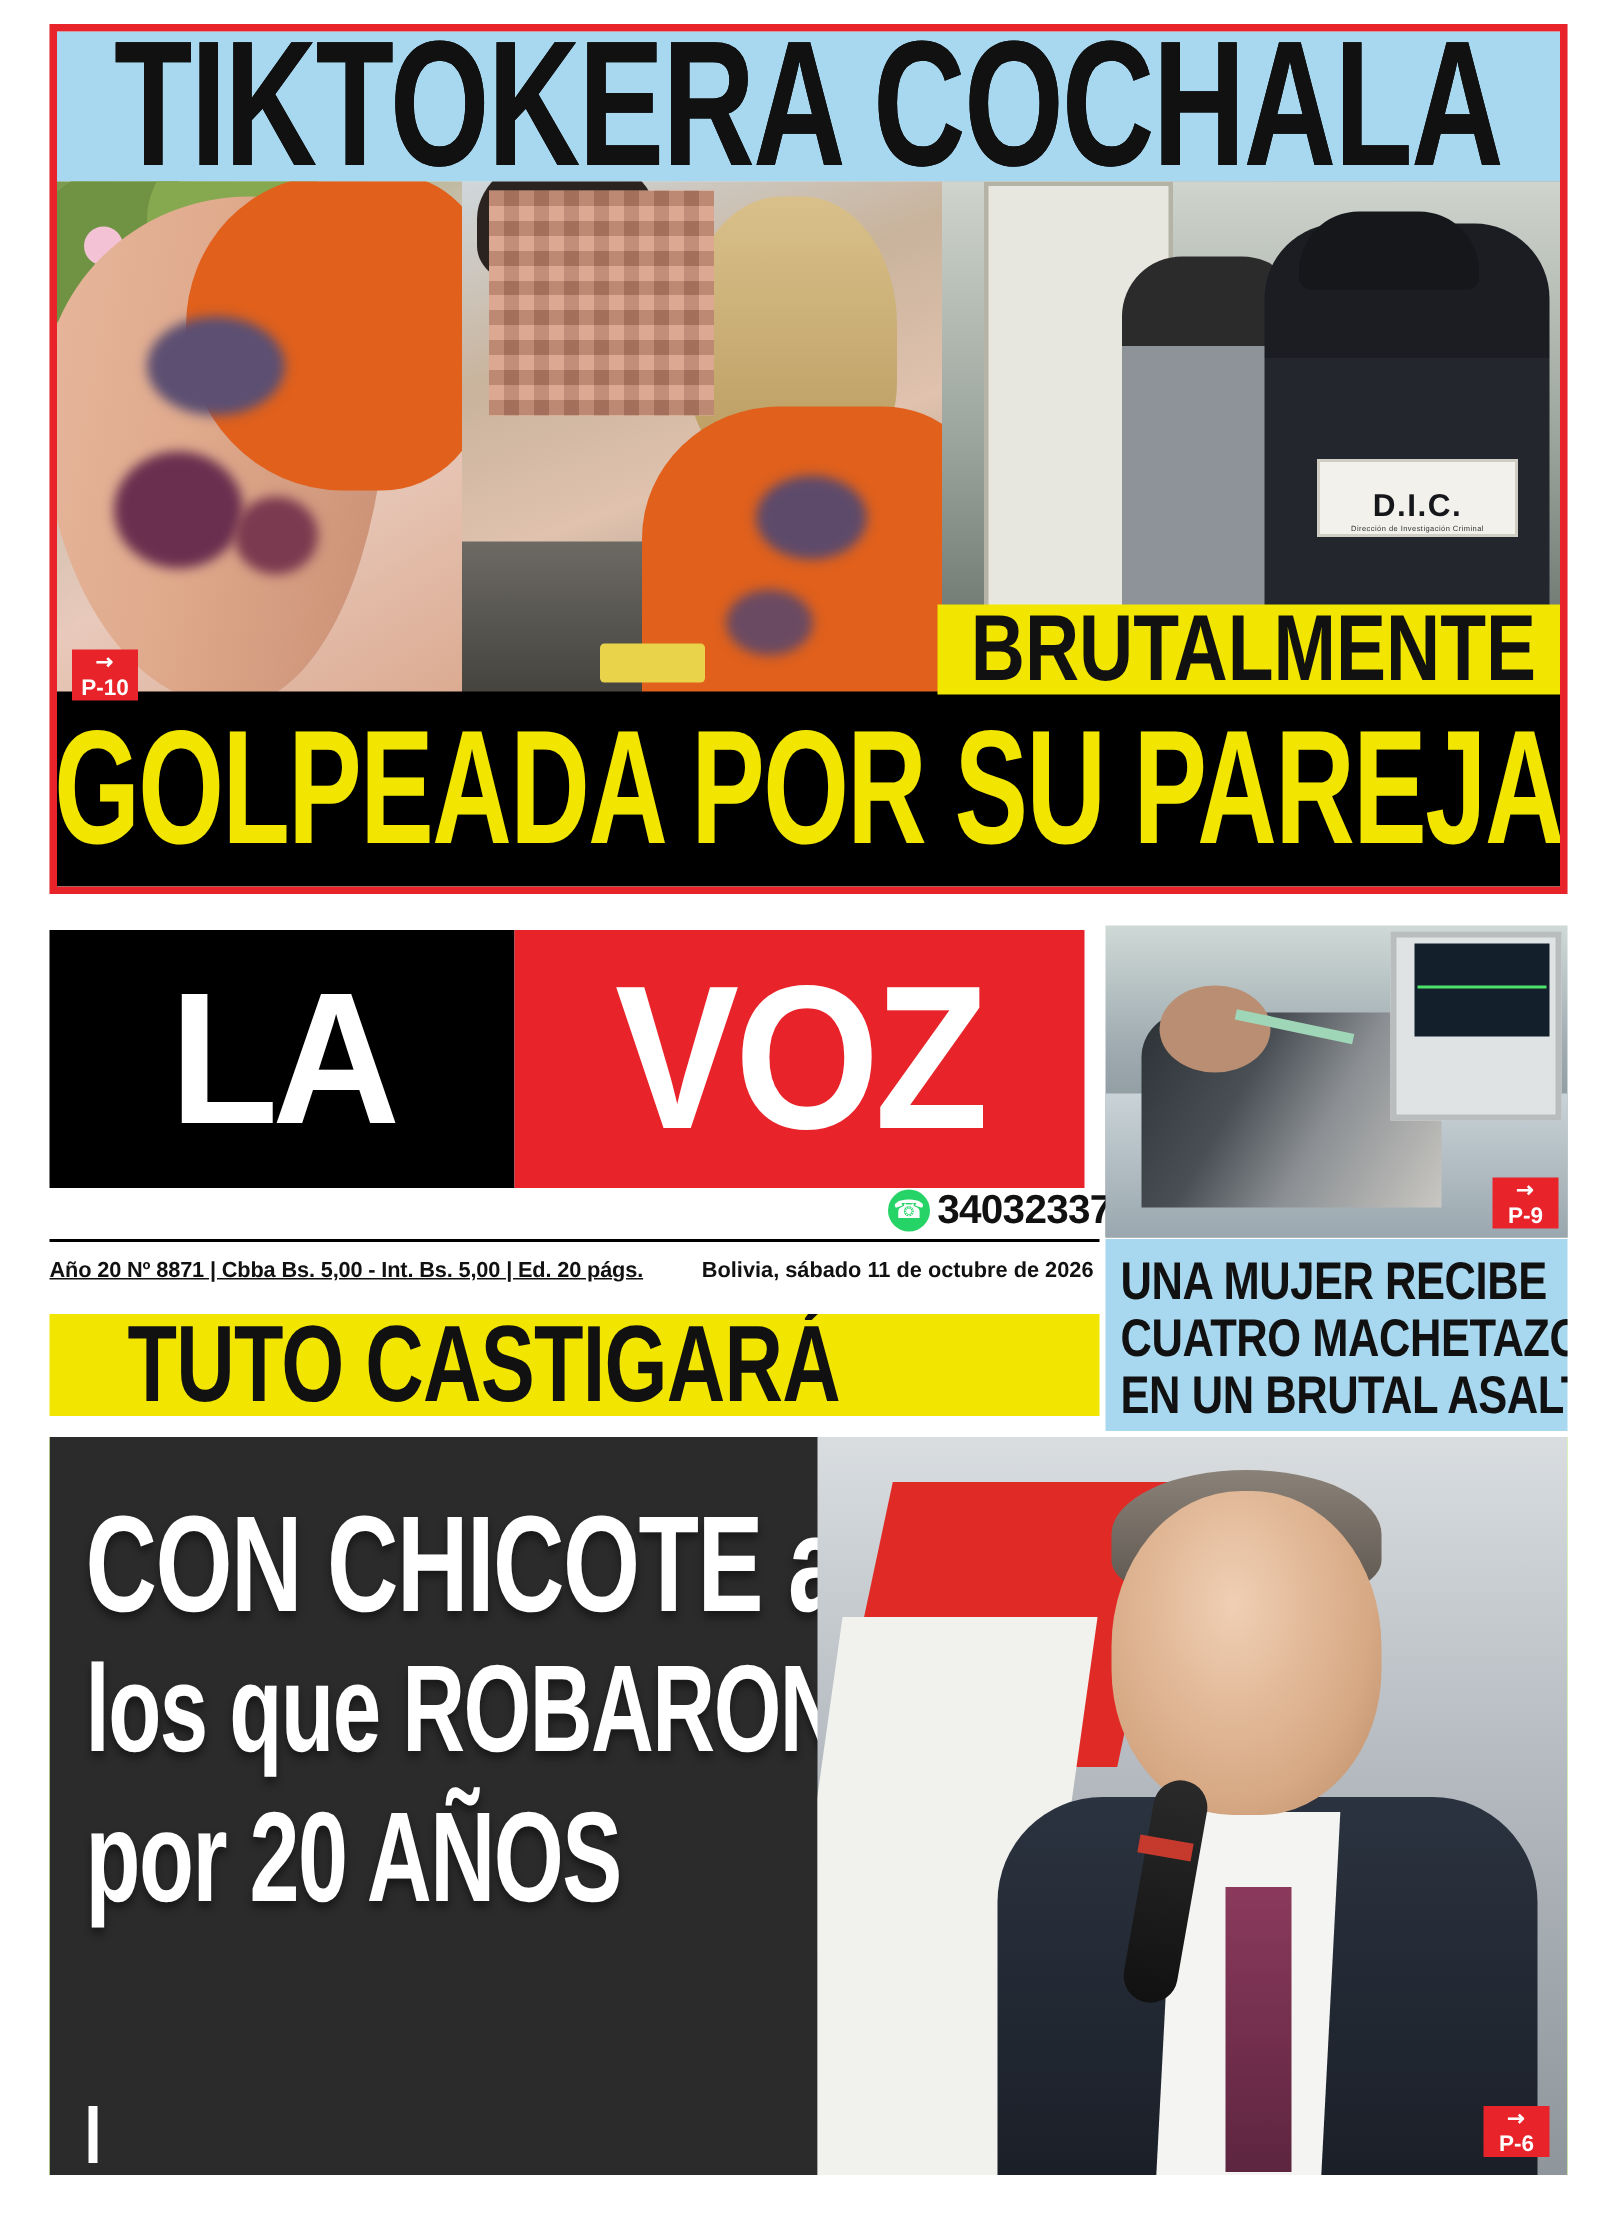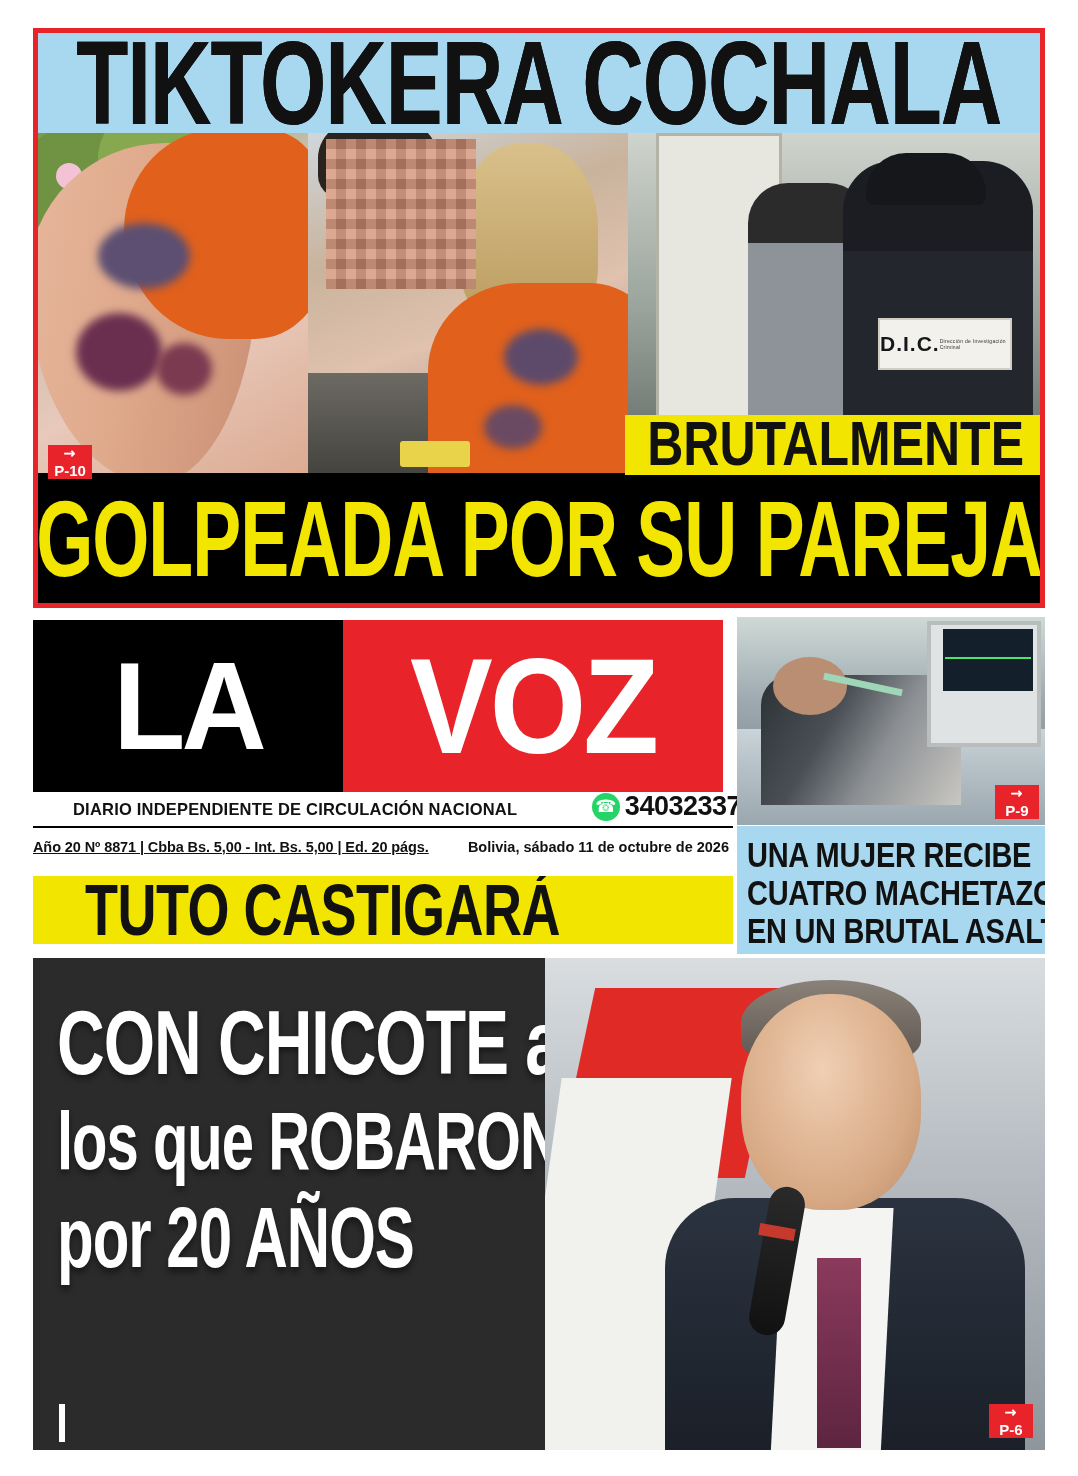--- a/index.html
+++ b/index.html
@@ -15,21 +15,21 @@
     width: 1078px;
     height: 1476px;
     background: #ffffff;
     overflow: hidden;
   }
 
   
   .top-block {
     position: absolute;
     left: 33px;
-    top: 28px;
+    top: 16px;
     width: 1012px;
     height: 580px;
     border: 5px solid #e8232a;
     box-sizing: border-box;
     background: #e5e5e5;
     overflow: hidden;
   }
   .top-kicker {
     position: absolute;
     left: 0; top: 0;
@@ -114,21 +114,21 @@
   .pc-wall { position:absolute; left:0; top:0; width:100%; height:100%;
     background: linear-gradient(180deg,#cfd4cd 0%,#9aa49c 50%,#5d6460 100%); }
   .pc-door { position:absolute; left:28px; top:0; width:120px; height:300px; background:#e8e7df; border:3px solid #b5b2a6;}
   .pc-man { position:absolute; left:120px; top:50px; width:120px; height:300px;
     background: linear-gradient(180deg,#2b2b2b 0 60px,#8e939a 60px 100%); border-radius:40px 40px 0 0;}
   .pc-cop { position:absolute; left:215px; top:28px; width:190px; height:322px;
     background: linear-gradient(180deg,#1b1d22 0 90px,#23262c 90px 100%); border-radius:50px 50px 0 0;}
   .pc-cap { position:absolute; left:238px; top:20px; width:120px; height:52px; background:#15171b; border-radius:40px 40px 8px 8px;}
   .pc-patch {
     position:absolute; left:250px; top:185px; width:130px; height:48px;
-    background:#f2f1ec; display:flex; flex-direction:row; align-items:center; justify-content:flex-end;
+    background:#f2f1ec; display:flex; flex-direction:column; align-items:center; justify-content:flex-end;
     border:2px solid #cfcdc4;
   }
   .pc-patch .pc-dic { font-weight:900; font-size:21px; letter-spacing:1px; color:#15171b; }
   .pc-patch .pc-sub { font-size:5px; color:#333; letter-spacing:.3px; }
 
   .badge {
     position: absolute;
     width: 44px; height: 34px;
     background: #e8232a;
     color: #fff;
@@ -495,21 +495,20 @@
     <div class="logo-row">
       <div class="logo-la">
         <div class="logo-la-inner">LA</div>
       </div>
       <div class="logo-voz">
         <div class="logo-voz-inner">VOZ</div>
       </div>
     </div>
 
     <div class="tagline-row">
-      <div class="tagline">DIARIO INDEPENDIENTE DE CIRCULACIÓN NACIONAL</div>
       <div class="phone-pill">
         <div class="wa">☎</div>
         <div class="phone-num">34032337</div>
       </div>
     </div>
 
     <div class="info-row">
       <div class="left">Año 20 Nº 8871  |  Cbba Bs. 5,00 - Int. Bs. 5,00  |  Ed. 20 págs.</div>
       <div class="right">Bolivia, sábado 11 de octubre de 2026</div>
     </div>

